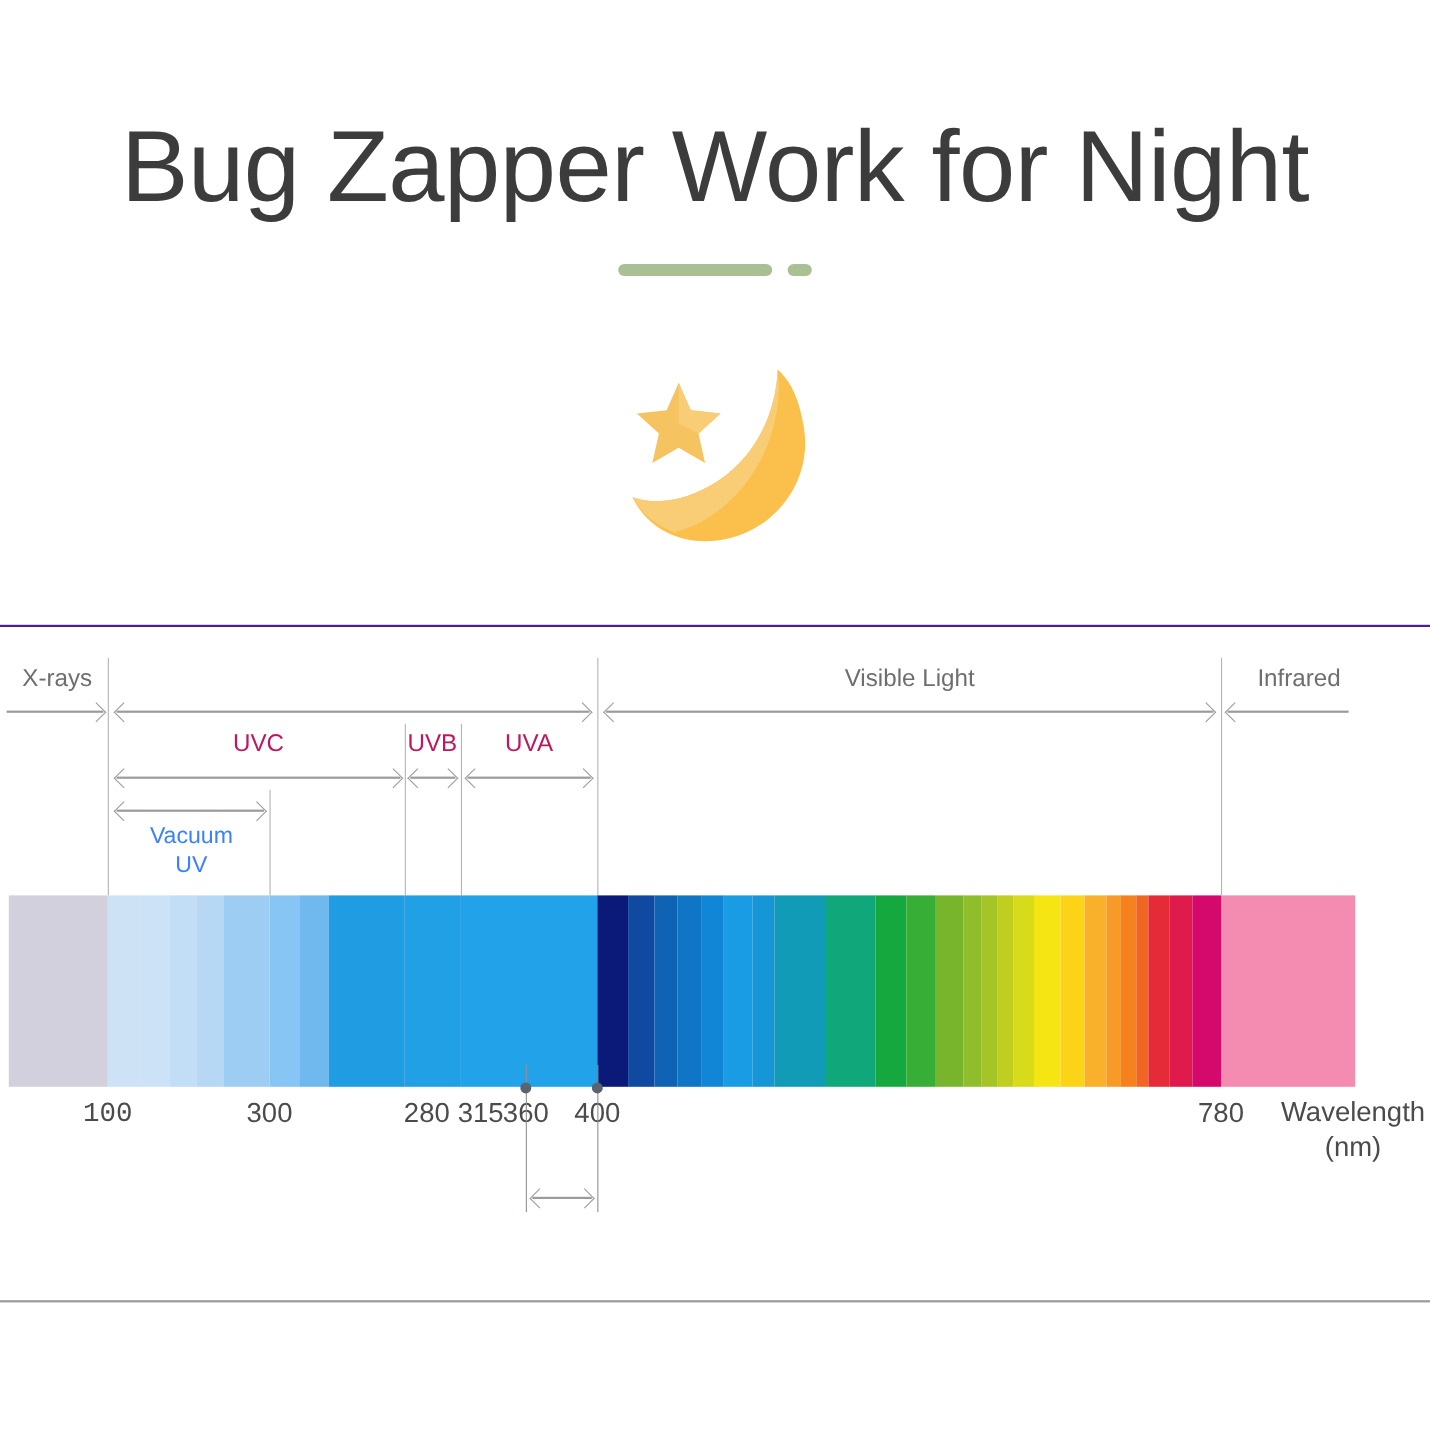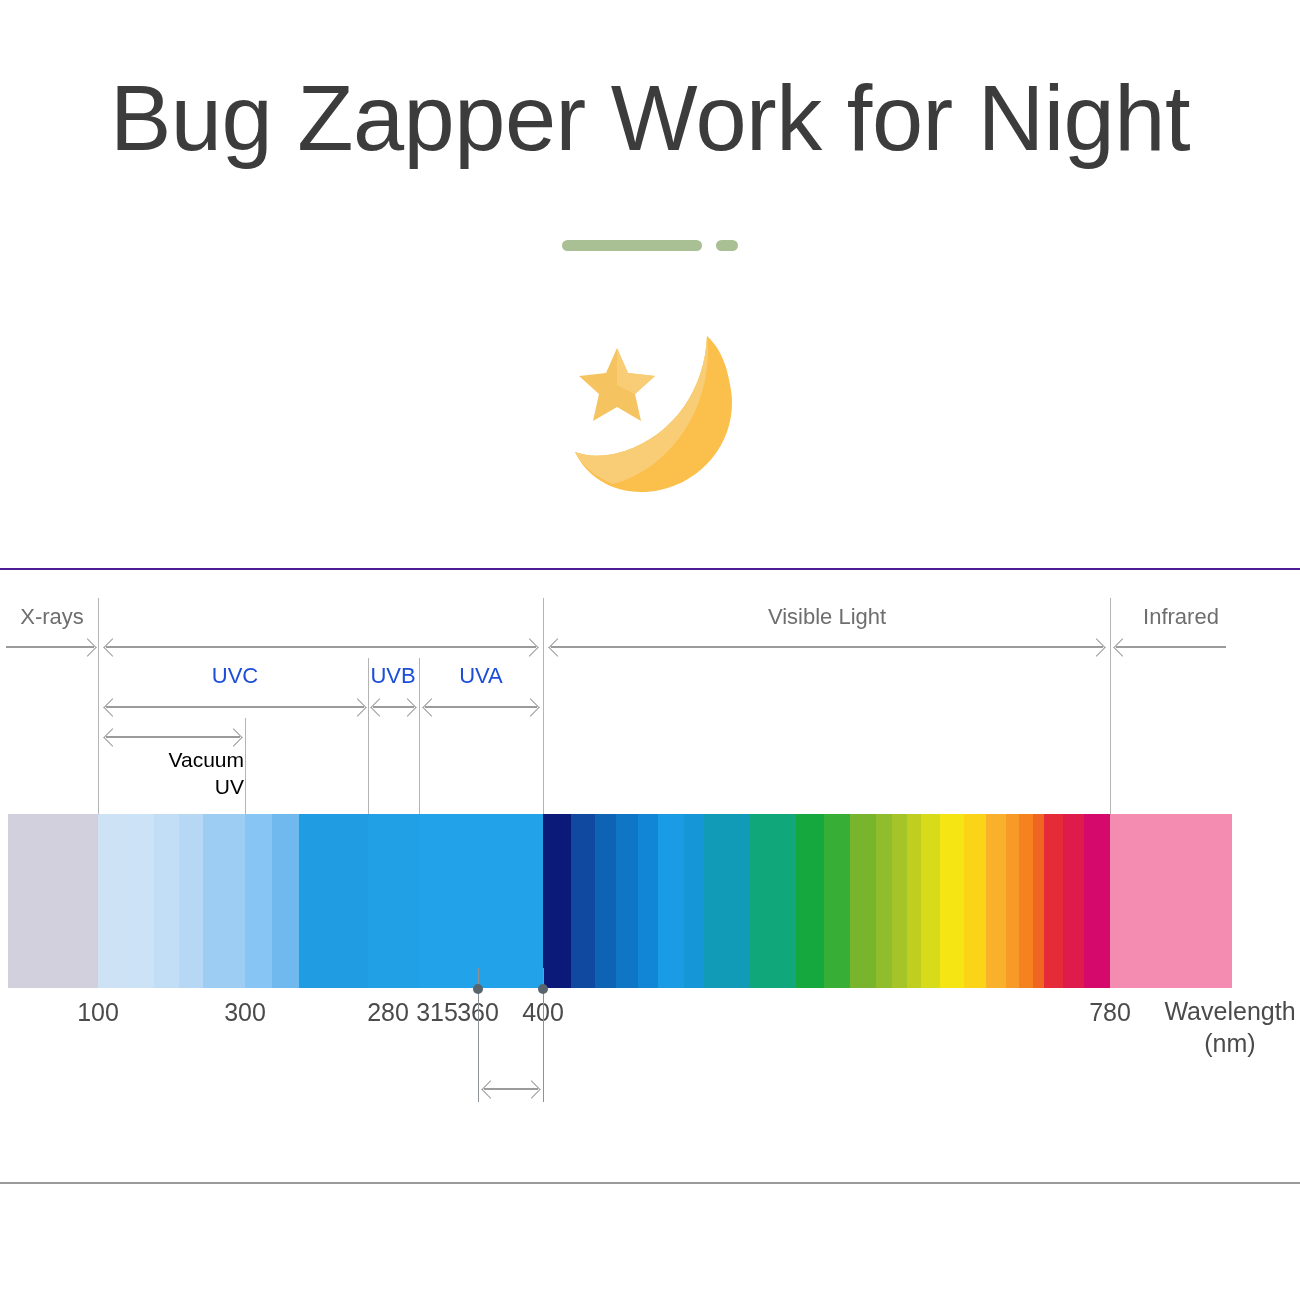--- a/index.html
+++ b/index.html
@@ -18,21 +18,21 @@
   
   #header {
     position: absolute;
     left: 0; top: 0;
     width: 1300px;
     height: 545px;
   }
   #page-title {
     position: absolute;
     left: 0;
-    top: 66px;
+    top: 100px;
     width: 1300px;
     text-align: center;
     font-size: 92px;
     line-height: 104px;
     font-weight: 400;
     color: #3c3c3c;
     letter-spacing: -0.5px;
     white-space: nowrap;
   }
   #title-divider {
@@ -100,29 +100,29 @@
     position: absolute;
     font-size: 22px;
     color: #6e6e6e;
     white-space: nowrap;
     text-align: center;
   }
   .region-label.uv-accent { color: #6b2fa0; font-weight: 700; font-size: 23px; }
   .sub-label {
     position: absolute;
     font-size: 22px;
-    color: #1d4ed8;
+    color: #be185d;
     white-space: nowrap;
     text-align: center;
   }
   .vac-label {
     position: absolute;
     font-size: 21px;
-    color: #000000;
-    text-align: right;
+    color: #3b82f6;
+    text-align: center;
     line-height: 27px;
   }
 
   
   .arrow-row { position: absolute; height: 2px; }
   .arrow-line {
     position: absolute;
     left: 0; right: 0; top: 0;
     height: 1.6px;
     background: #9b9b9b;
@@ -319,21 +319,21 @@
         <div class="band" style="width: 20px; background: rgb(249, 176, 42);"></div>
         <div class="band" style="width: 13px; background: rgb(247, 154, 40);"></div>
         <div class="band" style="width: 14px; background: rgb(245, 130, 31);"></div>
         <div class="band" style="width: 11px; background: rgb(240, 101, 34);"></div>
         <div class="band" style="width: 19px; background: rgb(229, 42, 56);"></div>
         <div class="band" style="width: 21px; background: rgb(222, 27, 75);"></div>
         <div class="band" style="width: 26px; background: rgb(213, 9, 108);"></div>
         <div class="band" style="width: 122px; background: rgb(244, 139, 176);"></div>
       </div>
 
-    <div class="tick-label" style="left:98px;">100</div>
+    <div class="tick-label" style="left:98px;font-family:Liberation Mono, monospace;">100</div>
     <div class="tick-label" style="left:245px;">300</div>
     <div class="tick-label" style="left:388px;">280</div>
     <div class="tick-label" style="left:437px;">315</div>
     <div class="tick-label" style="left:478px;">360</div>
     <div class="tick-label" style="left:543px;">400</div>
     <div class="tick-label" style="left:1110px;">780</div>
 
     <div id="axis-title">
       <div>Wavelength</div>
       <div>(nm)</div>

